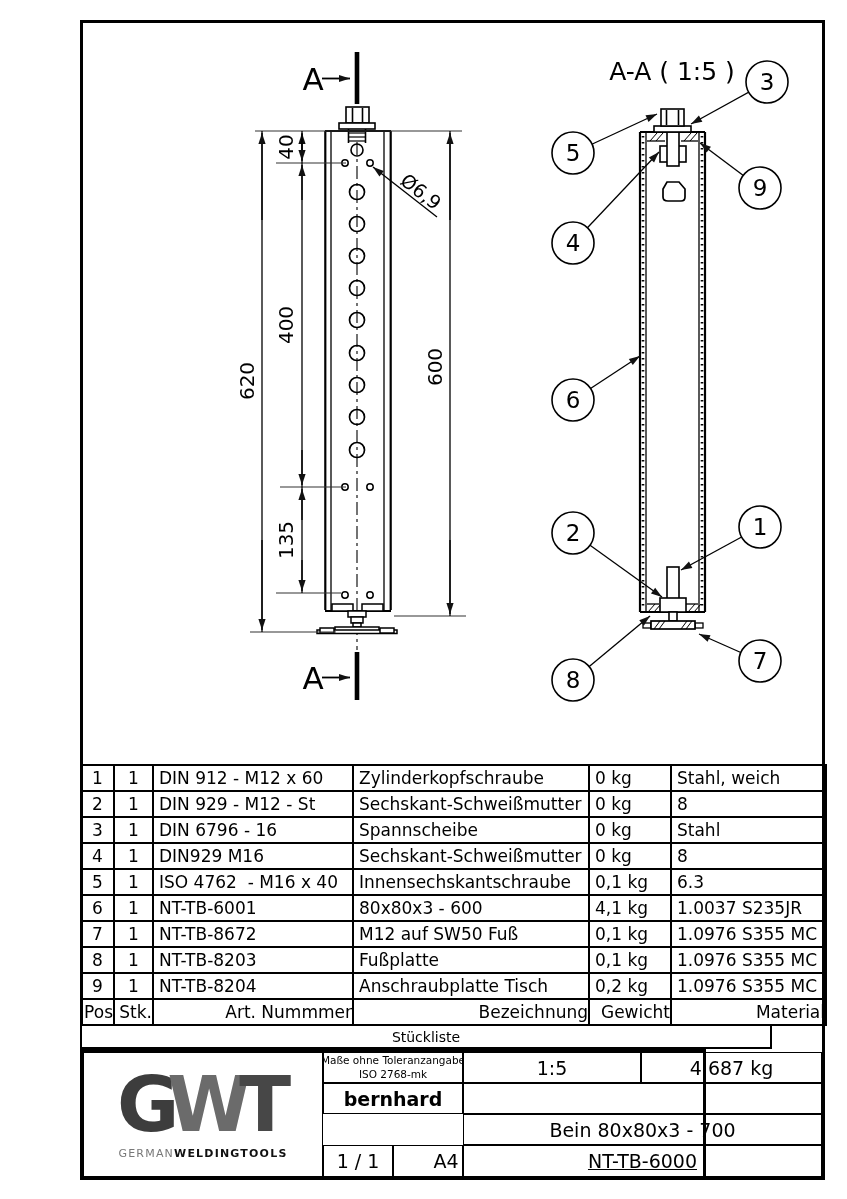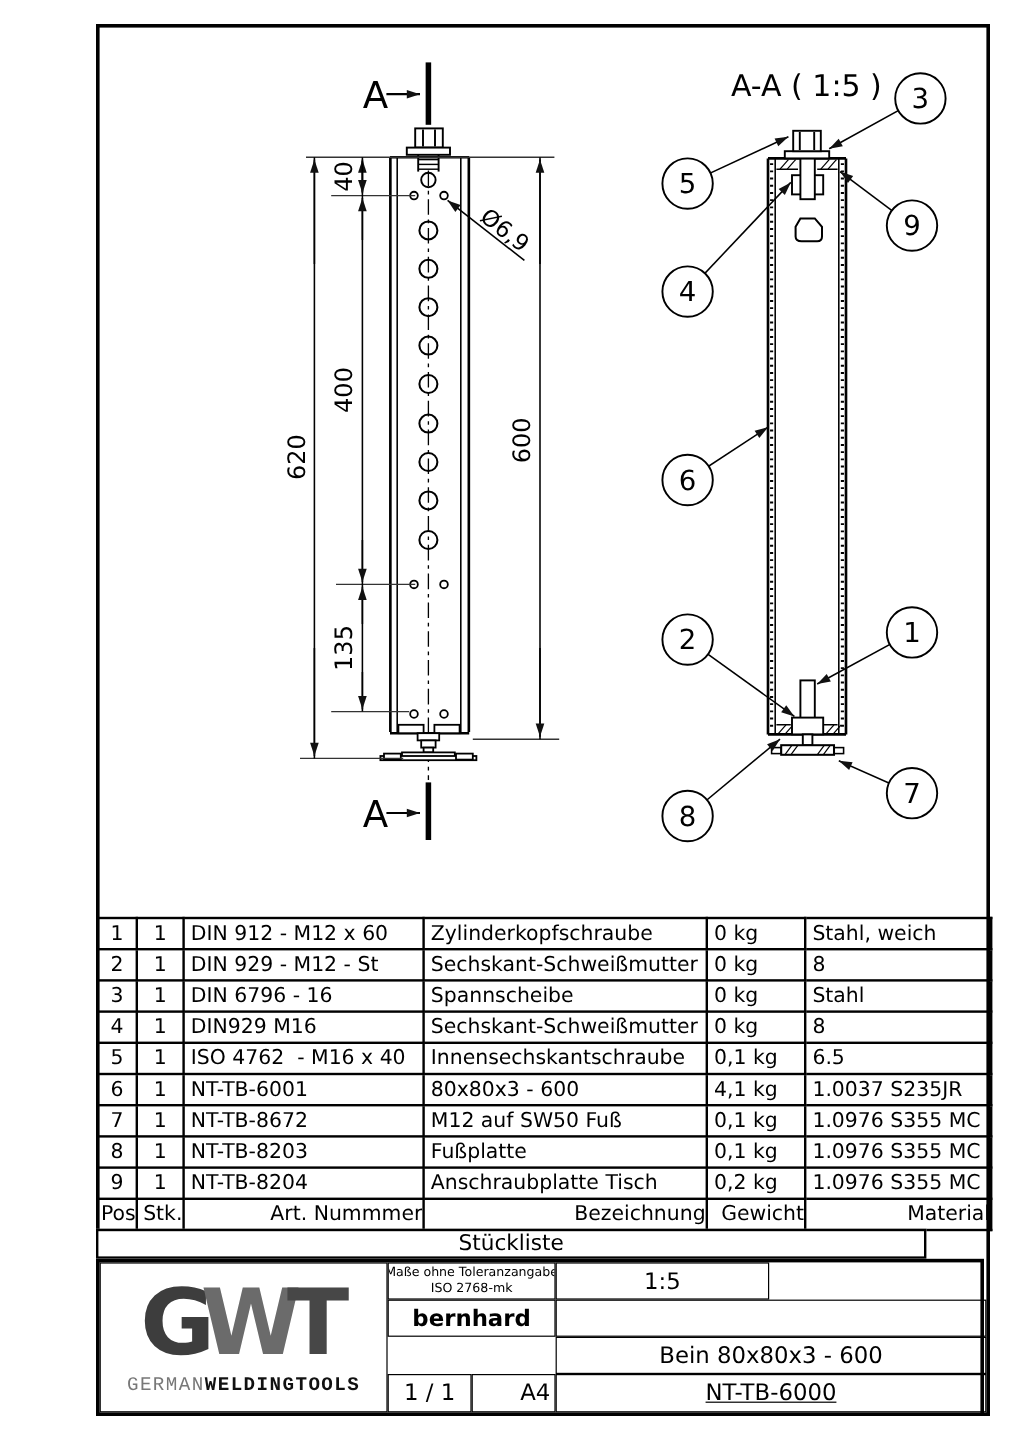--- a/index.html
+++ b/index.html
@@ -28,26 +28,26 @@
     border:2px solid #000; height:26px; padding:0 5px;
     box-sizing:border-box; white-space:pre; overflow:hidden;
     vertical-align:middle;
   }
   table.bom td.c { text-align:center; padding:0; }
   table.bom tr.hdr td { text-align:right; padding:0; }
 
   .stueckliste {
     position:absolute; left:80px; top:1024px; width:692px; height:25px;
     border:2px solid #000; box-sizing:border-box; background:#fff;
-    display:flex; align-items:center; justify-content:center; font-size:18px;
+    display:flex; align-items:center; justify-content:center; font-size:14px;
   }
 
   
   .tblock {
-    position:absolute; left:80px; top:1049px; width:740px; height:131px;
+    position:absolute; left:80px; top:1049px; width:626px; height:131px;
     border:3px solid #000; box-sizing:border-box; background:#fff;
     display:grid;
     grid-template-columns:240px 70px 70px 178px 181px;
     grid-template-rows:31px 31px 31px 32px;
   }
   .tb-cell {
     border:1px solid #000; box-sizing:border-box;
     display:flex; align-items:center; justify-content:center;
     font-size:19px; overflow:hidden; white-space:pre;
   }
@@ -63,21 +63,21 @@
   .tb-format { grid-area:4/3/5/4;padding-left:36px; }
   .tb-number { grid-area:4/4/5/6;text-decoration:underline; }
 
   .gwt-big {
     font-size:76px; font-weight:800; line-height:0.9; letter-spacing:-12px;
     margin-top:2px; margin-left:-10px;
   }
   .gwt-big .g1 { color:#3d3d3d; }
   .gwt-big .g2 { color:#6b6b6b; }
   .gwt-big .g3 { color:#474747; }
-  .gwt-sub { font-size:16px; letter-spacing:1.2px; margin-top:8px; white-space:nowrap;font-family:Liberation Mono, monospace; }
+  .gwt-sub { font-size:11px; letter-spacing:1.2px; margin-top:8px; white-space:nowrap; }
   .gwt-sub .light { color:#787878; font-weight:400; }
   .gwt-sub .bold  { color:#111; font-weight:700; }
 </style>
 </head>
 <body>
 
 <div class="frame"></div>
 
 <svg class="drawing" width="847" height="1199" viewBox="0 0 847 1199">
   <defs>
@@ -340,21 +340,21 @@
       <td>Sechskant-Schweißmutter</td>
       <td>0 kg</td>
       <td>8</td>
     </tr>
     <tr>
       <td class="c">5</td>
       <td class="c">1</td>
       <td>ISO 4762  - M16 x 40</td>
       <td>Innensechskantschraube</td>
       <td>0,1 kg</td>
-      <td>6.5</td>
+      <td>6.3</td>
     </tr>
     <tr>
       <td class="c">6</td>
       <td class="c">1</td>
       <td>NT-TB-6001</td>
       <td>80x80x3 - 600</td>
       <td>4,1 kg</td>
       <td>1.0037 S235JR</td>
     </tr>
     <tr>
@@ -399,19 +399,20 @@
 <div class="tblock">
   <div class="tb-cell tb-logo">
     <div class="gwt-big"><span class="g1">G</span><span class="g2">W</span><span class="g3">T</span></div>
     <div class="gwt-sub"><span class="light">GERMAN</span><span class="bold">WELDINGTOOLS</span></div>
   </div>
   <div class="tb-cell tb-tol">
     <div>Maße ohne Toleranzangabe</div>
     <div>ISO 2768-mk</div>
   </div>
   <div class="tb-cell tb-scale">1:5</div>
+  <div class="tb-cell tb-weight">4,687 kg</div>
   <div class="tb-cell tb-author">bernhard</div>
   <div class="tb-cell tb-blank"></div>
-  <div class="tb-cell tb-title">Bein 80x80x3 - 600</div>
+  <div class="tb-cell tb-title">Bein 80x80x3 - 700</div>
   <div class="tb-cell tb-sheet">1 / 1</div>
   <div class="tb-cell tb-format">A4</div>
   <div class="tb-cell tb-number">NT-TB-6000</div>
 </div>
 
 </body></html>

